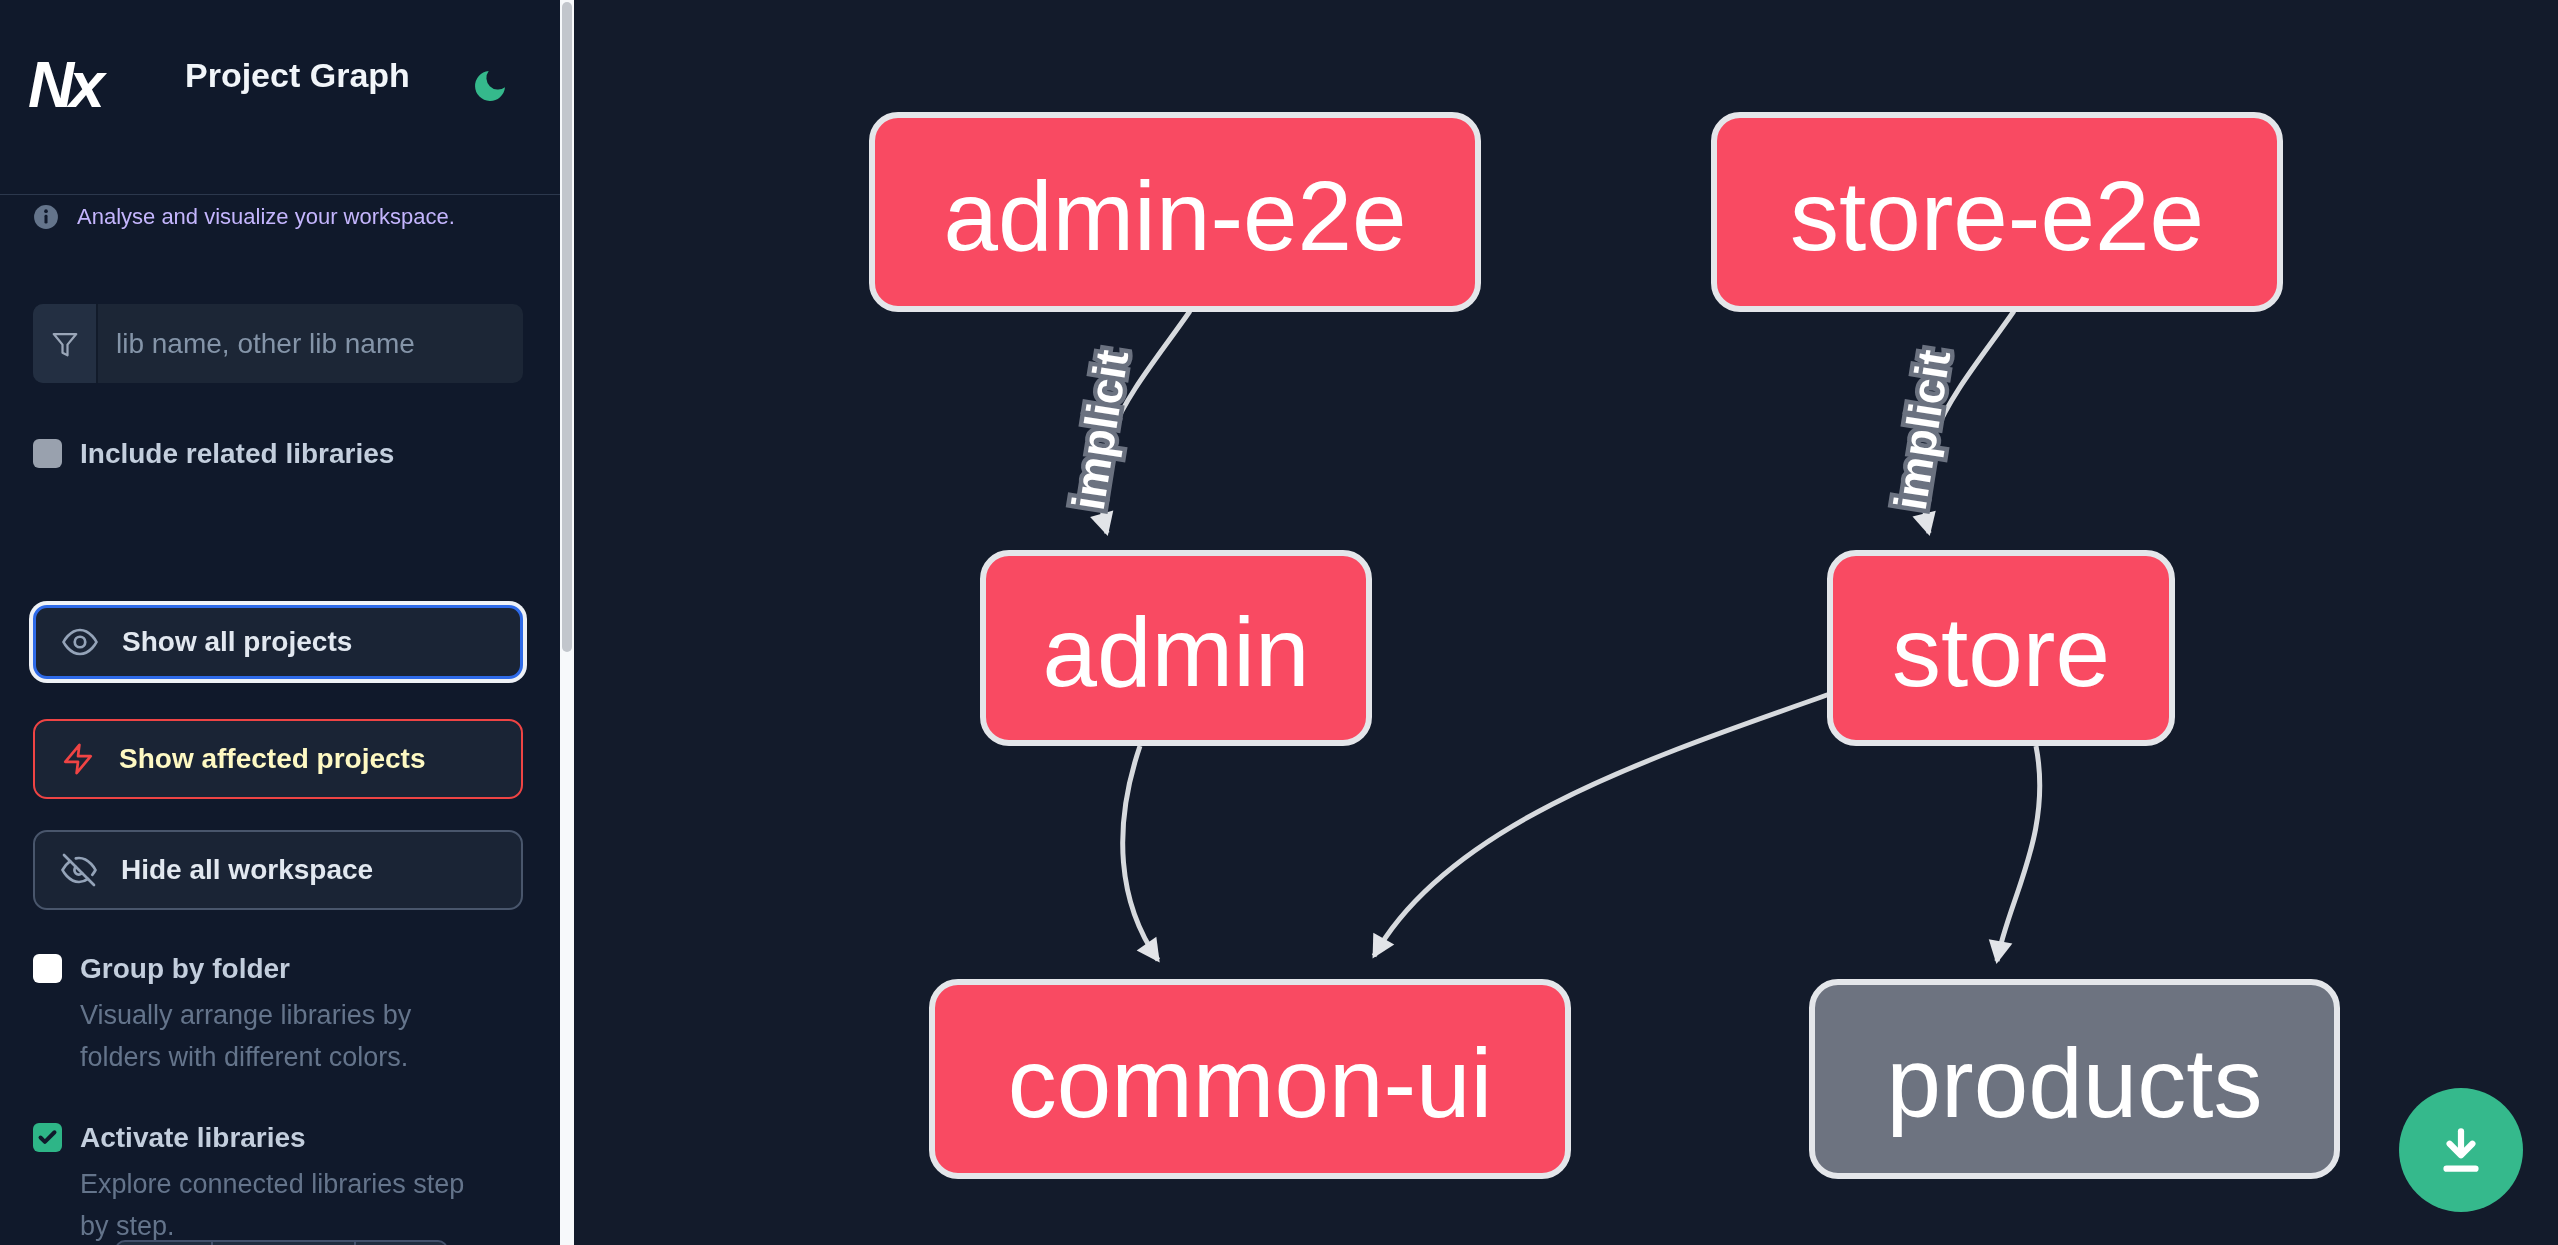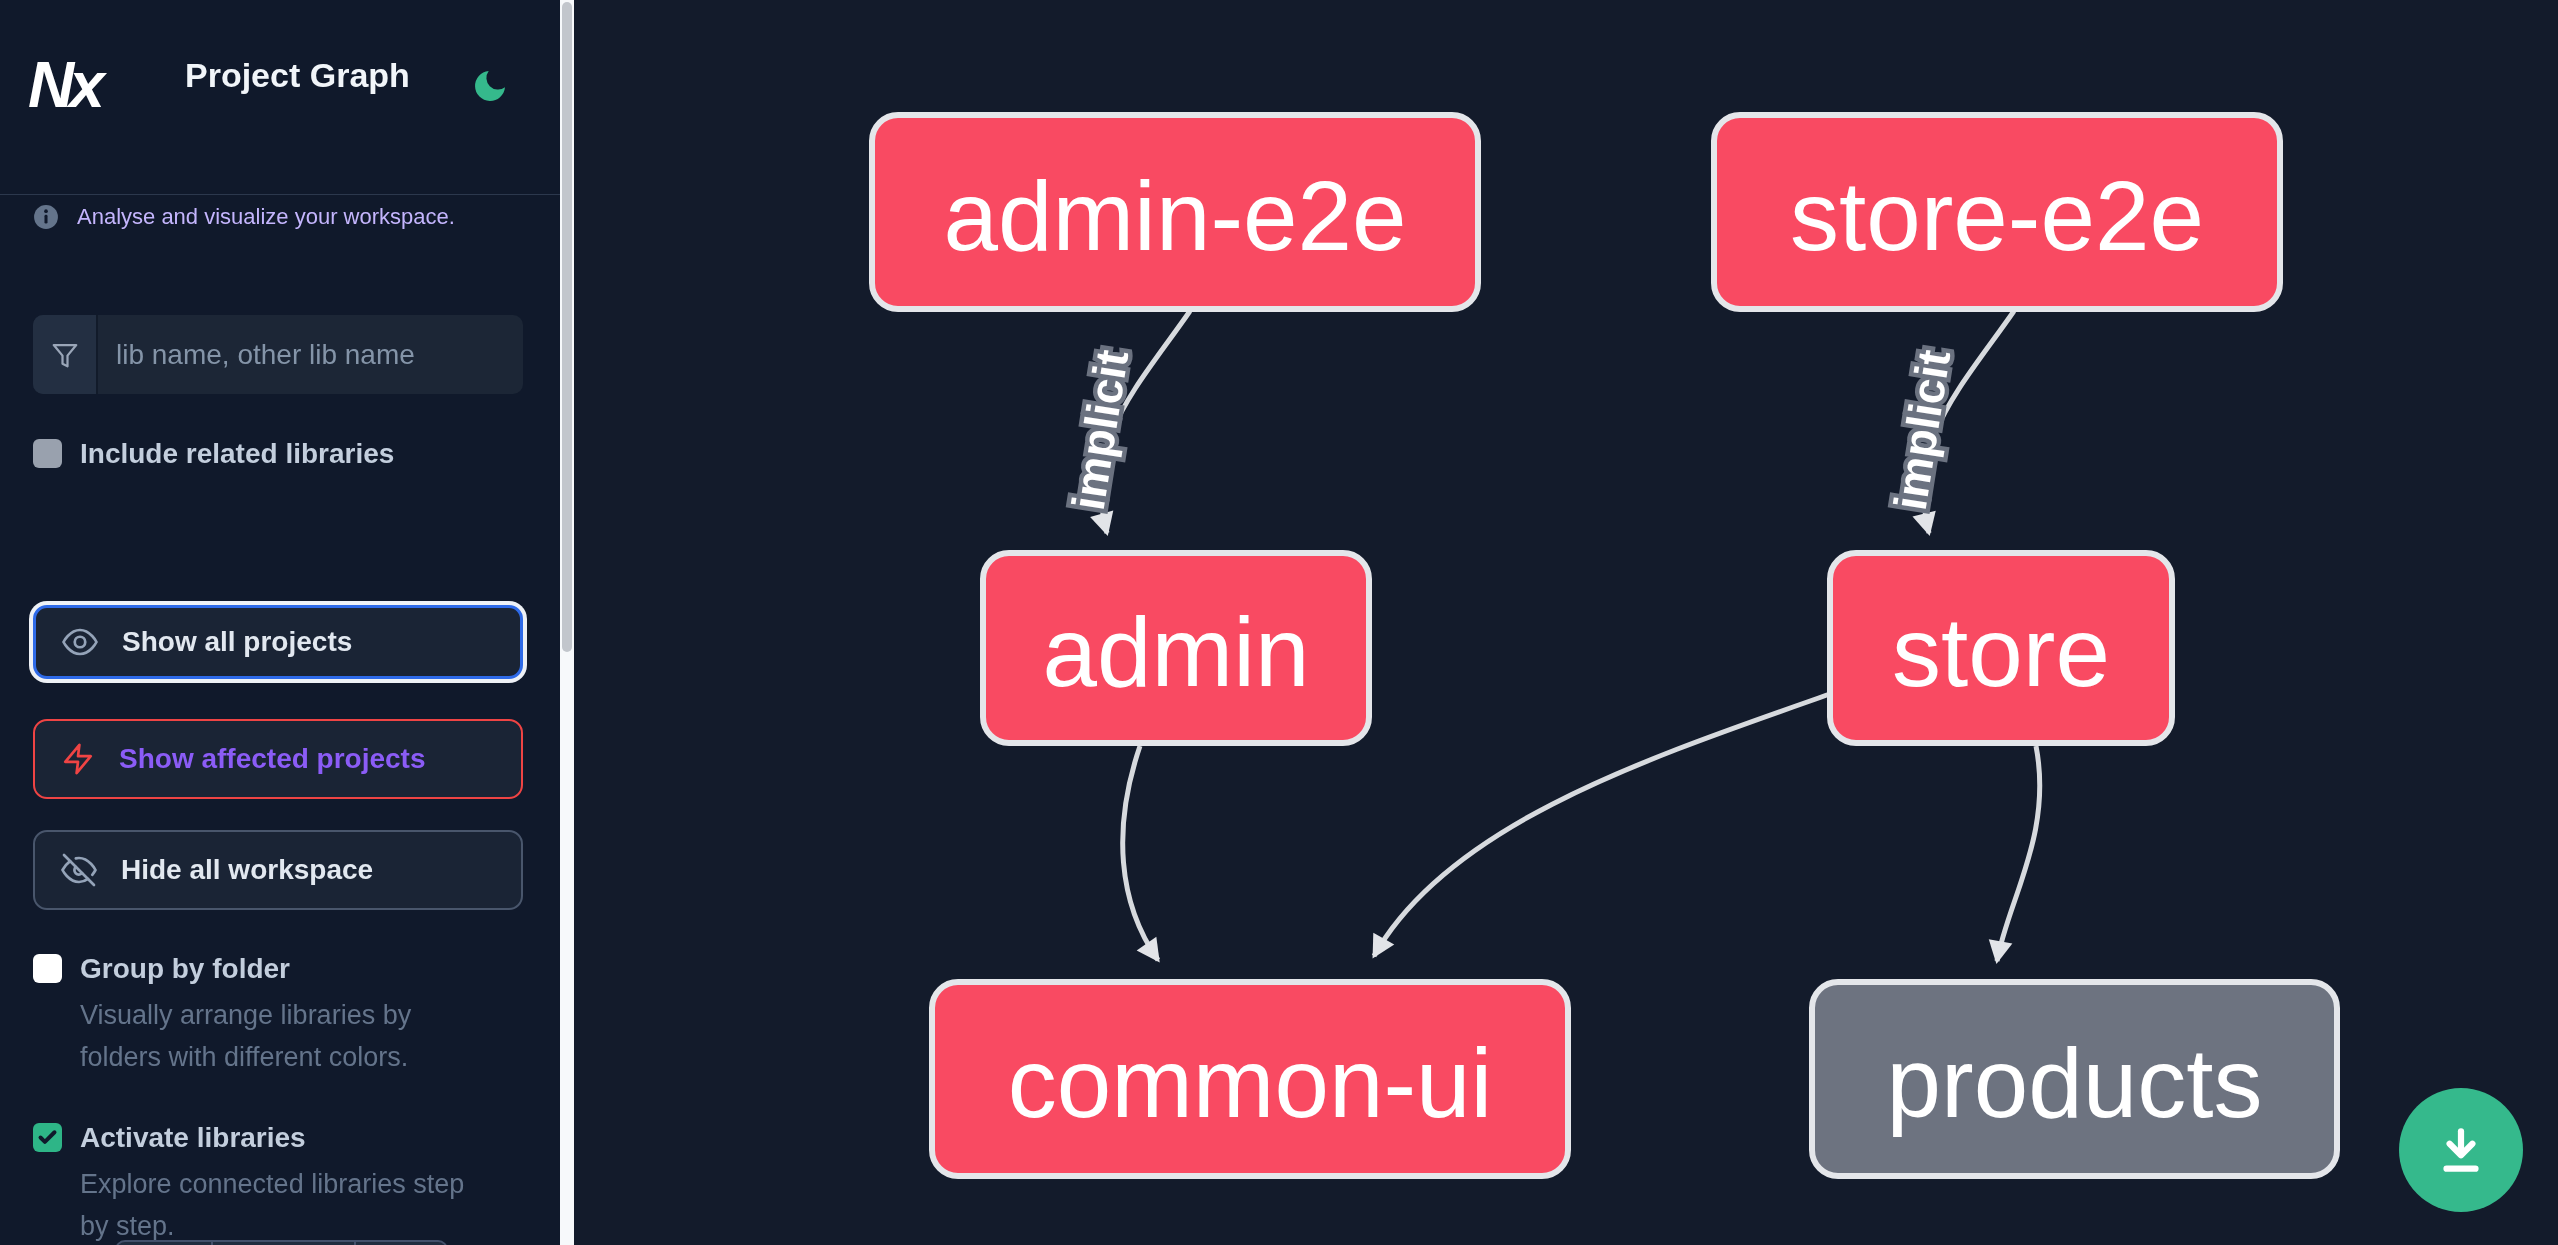--- a/index.html
+++ b/index.html
@@ -34,21 +34,21 @@
     font-weight:900;font-size:64px;color:#fff;letter-spacing:-5px;font-style:italic;}
   .sb-title{position:absolute;left:185px;top:56px;font-size:34px;font-weight:600;color:#f1f5f9;}
   .sb-moon{position:absolute;left:470px;top:66px;width:40px;height:40px;cursor:pointer;}
   .sb-divider{position:absolute;left:0;top:194px;width:560px;height:1px;background:rgba(120,138,165,0.28);}
 
   .info-row{position:absolute;left:33px;top:204px;display:flex;align-items:center;gap:18px;}
   .info-icon{width:26px;height:26px;flex:0 0 auto;}
   .info-text{font-size:22px;color:#c4b5fd;}
 
   .search-box{
-    position:absolute;left:33px;top:315px;width:490px;height:79px;
+    position:absolute;left:33px;top:304px;width:490px;height:79px;
     background:#1c2636;border-radius:10px;display:flex;overflow:hidden;
   }
   .search-iconcell{
     width:63px;background:#232f42;border-right:2px solid #121b2a;
     display:flex;align-items:center;justify-content:center;flex:0 0 auto;
   }
   .search-box input{
     flex:1;background:transparent;border:none;outline:none;
     font-family:"Liberation Sans",sans-serif;font-size:28px;color:#e2e8f0;padding:0 18px;
   }
@@ -63,21 +63,21 @@
   .opt-label{font-size:28px;font-weight:600;color:#c3cedd;white-space:nowrap;line-height:1.2;}
   .opt-desc{font-size:27px;color:#64748b;line-height:1.58;margin-top:8px;}
 
   .sb-btn{
     position:absolute;left:33px;width:490px;box-sizing:border-box;
     background:#1a2435;border-radius:14px;display:flex;align-items:center;
     gap:24px;padding:0 0 0 26px;font-size:28px;font-weight:600;color:#e2e8f0;cursor:pointer;
   }
   .sb-btn svg{flex:0 0 auto;}
   #btn-show-all{top:605px;height:74px;border:3px solid #2e6ae8;box-shadow:0 0 0 4px #eef1f6;}
-  #btn-show-affected{top:719px;height:80px;border:2px solid #ef4444;color:#8b5cf6;}
+  #btn-show-affected{top:719px;height:80px;border:2px solid #ef4444;color:#fef9c3;}
   #btn-hide-all{top:830px;height:80px;border:2px solid #49566c;}
 
   .segmented{
     position:absolute;left:115px;top:1240px;width:333px;height:40px;
     background:#202c3f;border:2px solid #43506b;border-radius:10px 10px 0 0;
     display:flex;box-sizing:border-box;
   }
   .segmented .seg{flex:0 0 auto;height:100%;cursor:pointer;}
   .segmented .seg + .seg{border-left:2px solid #43506b;}
   .seg1{width:94px;}.seg2{width:141px;}.seg3{width:92px;}

